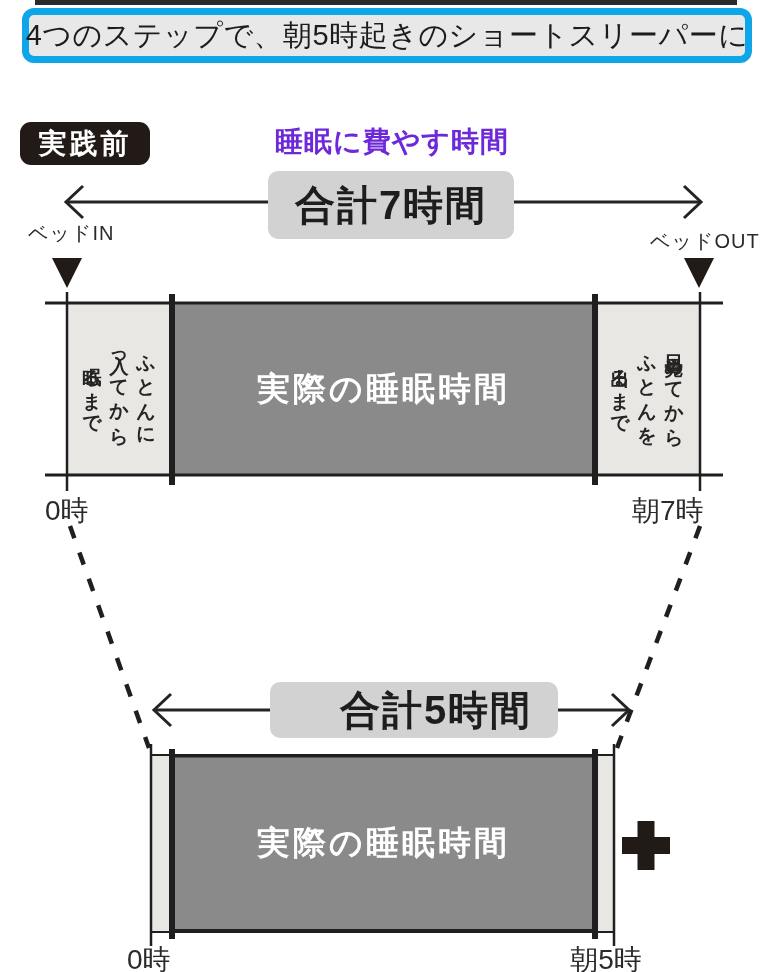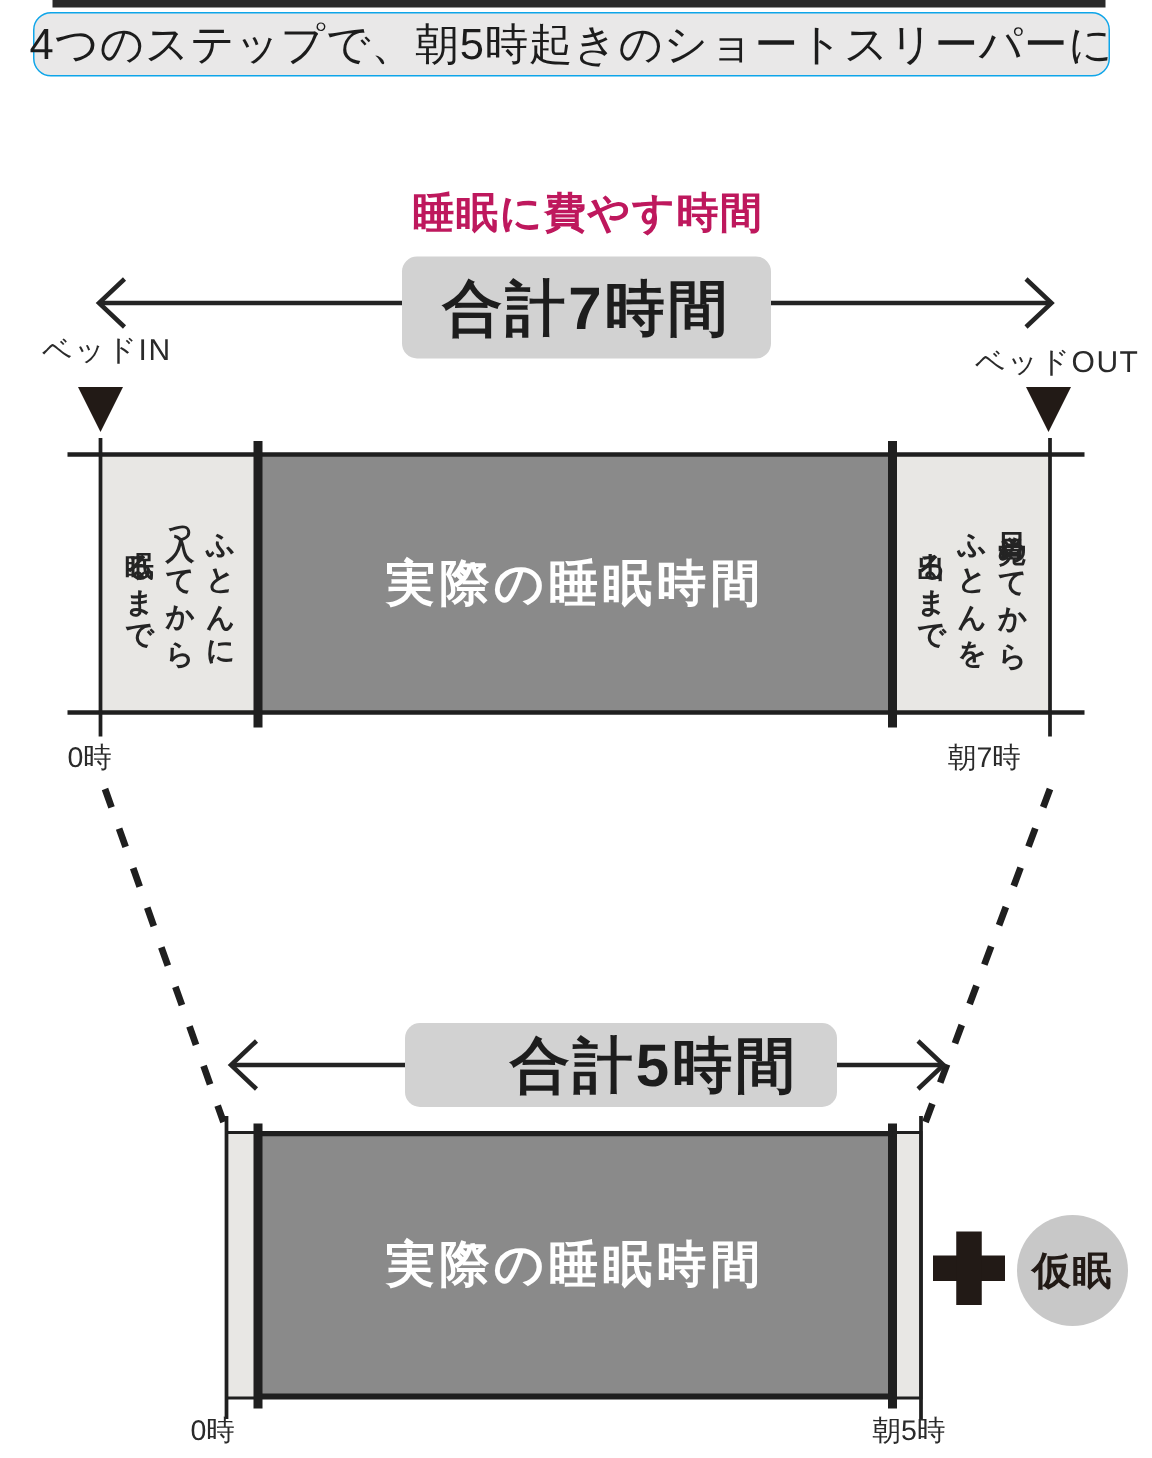--- a/index.html
+++ b/index.html
@@ -4,53 +4,53 @@
 <style>
   html,body{margin:0;padding:0;background:#ffffff;}
   body{font-family:"Liberation Sans","DejaVu Sans",sans-serif;color:#242424;}
   .stage{position:relative;width:768px;height:972px;background:#ffffff;overflow:hidden;}
   .layer{position:absolute;left:0;top:0;width:768px;height:972px;}
   svg.layer{z-index:1;}
   .abs{position:absolute;z-index:2;}
 
   .title-box{
     left:22px;top:8px;width:716px;height:41px;
-    background:#e9e8e8;border:1px solid #0ea5e9;border-radius:12px;
+    background:#e9e8e8;border:7px solid #0ea5e9;border-radius:12px;
     display:flex;align-items:center;justify-content:center;
     font-size:29px;font-weight:500;letter-spacing:0.5px;white-space:nowrap;color:#1c1c1c;
   }
   .badge{
     width:130px;height:43px;background:#221a16;border-radius:11px;
     display:flex;align-items:center;justify-content:center;
     color:#ffffff;font-weight:bold;font-size:28px;letter-spacing:3px;
   }
   .heading{
     left:232px;top:123px;width:320px;text-align:center;
-    font-size:28px;font-weight:bold;letter-spacing:1px;color:#be185d;
+    font-size:28px;font-weight:bold;letter-spacing:1px;color:#6d28d9;
   }
   .total-box{
     background:#d2d2d2;border-radius:10px;
     display:flex;align-items:center;justify-content:center;
     font-size:40px;font-weight:bold;letter-spacing:2px;color:#1d1d1d;
   }
   .bed-label{font-size:20px;color:#2a2a2a;letter-spacing:1px;white-space:nowrap;}
   .vtext{
     display:flex;align-items:center;justify-content:center;
   }
   .vtext .vt{
     writing-mode:vertical-rl;text-orientation:upright;
     font-size:19px;font-weight:bold;line-height:27px;letter-spacing:2px;
     text-align:center;color:#242424;
   }
   .vtext .vt span{display:block;}
   .sleep-label{
     display:flex;align-items:center;justify-content:center;
     color:#ffffff;font-weight:bold;font-size:33px;letter-spacing:3px;white-space:nowrap;
   }
-  .time-label{font-size:19px;color:#2a2a2a;white-space:nowrap;}
+  .time-label{font-size:28px;color:#2a2a2a;white-space:nowrap;}
   .nap-circle{
     left:678px;top:810px;width:74px;height:74px;border-radius:50%;
     background:#c8c8c8;display:flex;align-items:center;justify-content:center;
     font-size:26px;font-weight:bold;letter-spacing:1px;color:#221a16;
   }
 </style>
 </head>
 <body>
 
 <div class="stage">
@@ -100,20 +100,21 @@
     </g>
 
     <g fill="#221a16">
       <rect x="622" y="837" width="48" height="17"></rect>
       <rect x="637.5" y="821" width="17" height="49"></rect>
     </g>
   </svg>
 
   <div class="abs title-box">4つのステップで、朝5時起きのショートスリーパーに</div>
 
+  <div class="abs badge" style="left:20px;top:122px;">実践前</div>
   <div class="abs heading">睡眠に費やす時間</div>
   <div class="abs total-box" style="left:268px;top:171px;width:246px;height:68px;">合計7時間</div>
 
   <div class="abs bed-label" style="left:28px;top:220px;">ベッドIN</div>
   <div class="abs bed-label" style="left:650px;top:228px;">ベッドOUT</div>
 
   <div class="abs vtext" style="left:67px;top:310px;width:105px;height:158px;">
     <div class="vt">
       <span>ふとんに</span>
       <span>入ってから</span>
@@ -134,15 +135,14 @@
   <div class="abs time-label" style="left:45px;top:492px;">0時</div>
   <div class="abs time-label" style="left:632px;top:492px;">朝7時</div>
 
   <div class="abs total-box" style="left:270px;top:682px;width:244px;height:56px;padding-left:44px;">合計5時間</div>
 
   <div class="abs sleep-label" style="left:172px;top:755px;width:423px;height:177px;">実際の睡眠時間</div>
 
   <div class="abs time-label" style="left:127px;top:941px;">0時</div>
   <div class="abs time-label" style="left:556px;top:941px;width:100px;text-align:center;">朝5時</div>
 
-  <div class="abs nap-circle">仮眠</div>
 
 </div>
 
 </body></html>

